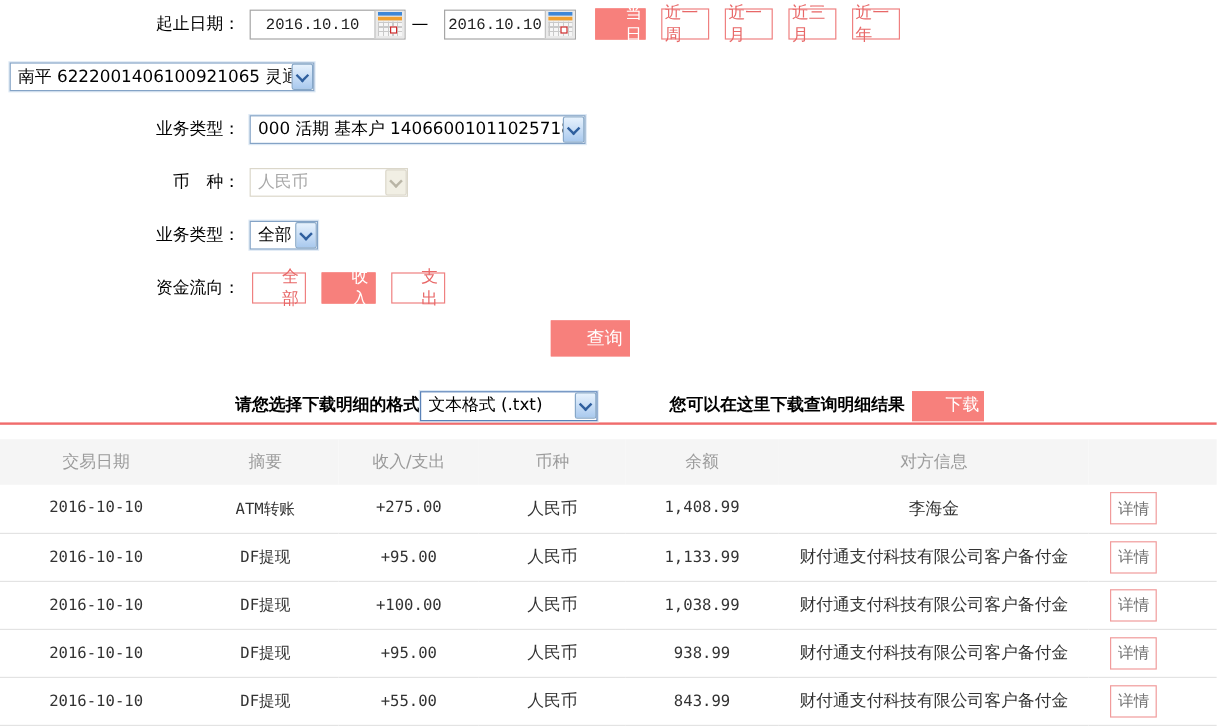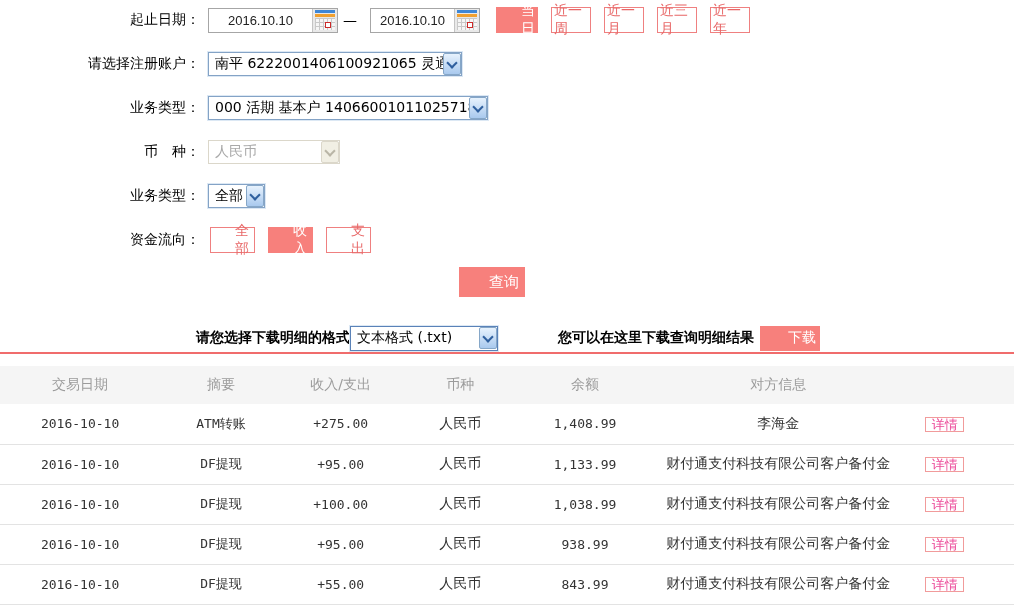--- a/index.html
+++ b/index.html
@@ -9,21 +9,21 @@
   .form-area { padding-top: 7px; }
   .form-row { display: flex; align-items: center; height: 26px; margin-bottom: 18px; }
   .form-row.last { margin-bottom: 14px; }
   .lbl { width: 200px; text-align: right; flex: 0 0 200px; color: #000; font-family: Liberation Mono, monospace; }
 
   
   .date-input { display: inline-flex; align-items: center; height: 25px; margin-left: 8px;
     border: 1px solid #a6a6a6; background: #fff; position: relative; }
   .date-input.start { width: 130px; }
   .date-input.end { width: 110px; }
-  .date-text { flex: 1; text-align: center; font-family: Liberation Sans, sans-serif; font-size: 13px; color: #222; }
+  .date-text { flex: 1; text-align: center; font-family: Liberation Mono, monospace; font-size: 13px; color: #222; }
   .cal-icon { position: relative; width: 25px; height: 23px; background: #e9e9e9; border-left: 1px solid #c4c4c4; flex: 0 0 25px; }
   .cal-bar-blue { position: absolute; top: 1px; left: 2px; right: 2px; height: 3px; background: #3f87d6; }
   .cal-bar-orange { position: absolute; top: 5px; left: 2px; right: 2px; height: 3px; background: #f0a030; }
   .cal-grid { position: absolute; top: 9px; left: 2px; right: 2px; bottom: 2px; background-color: #f6f6f6;
     background-image: repeating-linear-gradient(to right,#c9c9c9 0 1px,transparent 1px 4px),
                       repeating-linear-gradient(to bottom,#c9c9c9 0 1px,transparent 1px 4px); }
   .cal-dot { position: absolute; width: 6px; height: 6px; border: 1px solid #cc2a2a; background: #fff; right: 6px; top: 13px; }
   .dash { margin: 0 5px; color: #000; }
 
   
@@ -68,22 +68,22 @@
   table.results { width: 100%; border-collapse: collapse; table-layout: fixed; margin-top: 12px; }
   table.results col.c1 { width: 15.8%; } table.results col.c2 { width: 12.0%; }
   table.results col.c3 { width: 11.6%; } table.results col.c4 { width: 12.0%; }
   table.results col.c5 { width: 12.6%; } table.results col.c6 { width: 25.5%; }
   table.results col.c7 { width: 10.5%; }
   table.results th { height: 38px; background: var(--table-header-bg, #f5f5f5);
     color: var(--table-header-text, #9b9b9b); font-weight: normal; text-align: center; }
   table.results td { height: 40px; text-align: center; border-bottom: 1px solid #e3e3e3; color: #333; }
   td.num { font-family: "DejaVu Sans Mono", monospace; font-size: 13px; color: #222; }
   td.amount { font-family: "DejaVu Sans Mono", monospace; font-size: 13px; color: var(--amount-red, #d10000); }
-  .detail-btn { display: inline-flex; align-items: center; justify-content: center; width: 39px; height: 15px;
-    background: #fff; border: 1px solid #f19b9b; color: #ec4899; font-size: 13px; cursor: pointer; position: relative; left: -16px; }
+  .detail-btn { display: inline-flex; align-items: center; justify-content: center; width: 39px; height: 27px;
+    background: #fff; border: 1px solid #f19b9b; color: #737373; font-size: 13px; cursor: pointer; position: relative; left: -16px; }
 </style>
 </head>
 <body>
 
 <div class="form-area">
 
   <div class="form-row">
     <span class="lbl">起止日期：</span>
     <span class="date-input start">
       <span class="date-text">2016.10.10</span>
@@ -105,21 +105,20 @@
       </span>
     </span>
     <span class="btn filled quick first">当日</span>
     <span class="btn outline quick wide">近一周</span>
     <span class="btn outline quick wide">近一月</span>
     <span class="btn outline quick wide">近三月</span>
     <span class="btn outline quick wide">近一年</span>
   </div>
 
   <div class="form-row">
-    <span class="lbl">请选择注册账户：</span>
     <span class="sel w-register">
       <span class="sel-value">南平 6222001406100921065 灵通卡</span>
       <span class="arrow"></span>
     </span>
   </div>
 
   <div class="form-row">
     <span class="lbl">业务类型：</span>
     <span class="sel w-sub">
       <span class="sel-value">000 活期 基本户 1406600101102571848</span>

